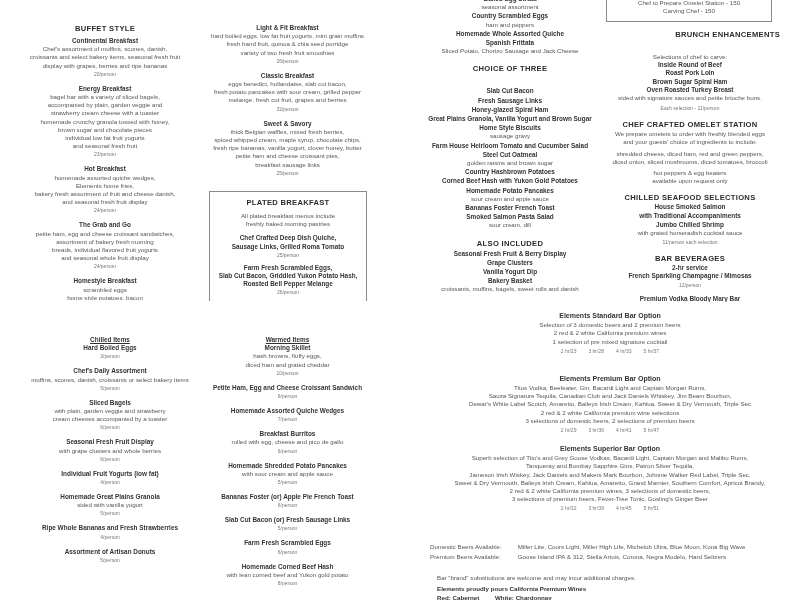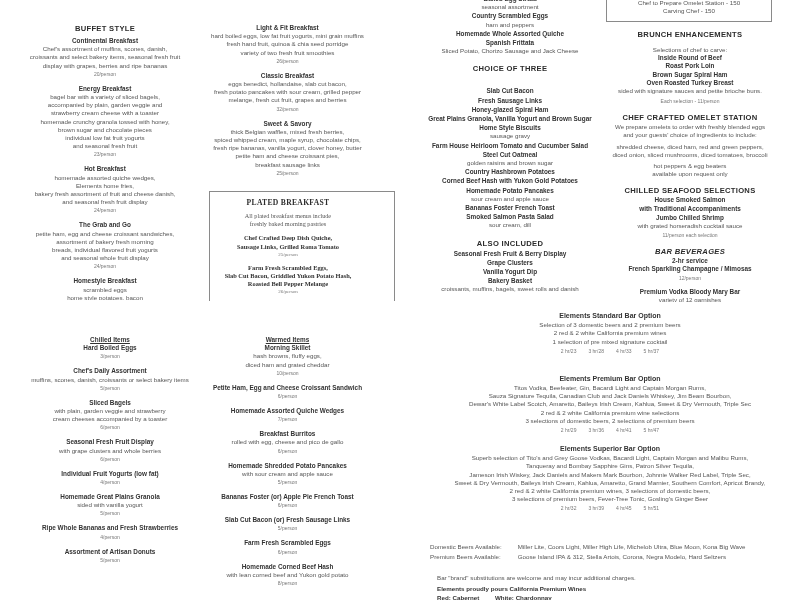--- a/index.html
+++ b/index.html
@@ -88,21 +88,21 @@
         <div class="d">thick Belgian waffles, mixed fresh berries,</div>
         <div class="d">spiced whipped cream, maple syrup, chocolate chips,</div>
         <div class="d">fresh ripe bananas, vanilla yogurt, clover honey, butter</div>
         <div class="d">petite ham and cheese croissant pies,</div>
         <div class="d">breakfast sausage links</div>
         <div class="p">25/person</div>
       </div>
     </div>
 </div>
 
-<div class="box clip" style="left:209px; top:191px; width:186px; height:110px; border-bottom:none;font-family:Liberation Serif, serif;">
+<div class="box clip" style="left:209px; top:191px; width:158px; height:110px; border-bottom:none;">
   <div class="col" style="left:0; top:6px; width:156px;">
     <div class="h" style="margin-bottom:5px;">PLATED BREAKFAST</div>
     <div class="d">All plated breakfast menus include</div>
     <div class="d" style="margin-bottom:6px;">freshly baked morning pastries</div>
     <div id="plated-items">
         <div class="item" style="margin-bottom:5px">
           <div class="t">Chef Crafted Deep Dish Quiche,</div>
           <div class="t">Sausage Links, Grilled Roma Tomato</div>
           <div class="p">25/person</div>
         </div>
@@ -196,21 +196,21 @@
       </div>
     </div>
 </div>
 
 <div class="box" style="left:606px; top:-2px; width:166px; height:24px; border-top:none;">
   <div class="d" style="text-align:center; margin-top:1px;">Chef to Prepare Omelet Station - 150</div>
   <div class="d" style="text-align:center;">Carving Chef - 150</div>
 </div>
 
 <div class="col clip" style="left:600px; top:30px; width:180px; height:272px;">
-  <div class="h" style="margin-bottom:7px;">BRUNCH ENHANCEMENTS</div>
+  <div class="h" style="margin-bottom:14px;text-align:right;">BRUNCH ENHANCEMENTS</div>
   <div class="d">Selections of chef to carve:</div>
   <div id="carve-items">
       <div class="t">Inside Round of Beef</div>
       <div class="t">Roast Pork Loin</div>
       <div class="t">Brown Sugar Spiral Ham</div>
       <div class="t">Oven Roasted Turkey Breast</div>
     </div>
   <div class="d">sided with signature sauces and petite brioche buns.</div>
   <div class="p" style="margin-top:2px; margin-bottom:8px;">Each selection - 11/person</div>
 
@@ -228,21 +228,21 @@
         <div class="t">House Smoked Salmon</div>
         <div class="t">with Traditional Accompaniments</div>
       </div>
       <div class="item" style="margin-bottom:1px">
         <div class="t">Jumbo Chilled Shrimp</div>
         <div class="d">with grated horseradish cocktail sauce</div>
       </div>
     </div>
   <div class="p" style="margin-bottom:8px;">11/person each selection</div>
 
-  <div class="h" style="margin-bottom:1px;font-style:italic;">BAR BEVERAGES</div>
+  <div class="h" style="margin-bottom:1px;">BAR BEVERAGES</div>
   <div class="t">2-hr service</div>
   <div id="bar-bev-items">
       <div class="item" style="margin-bottom:6px">
         <div class="t">French Sparkling Champagne / Mimosas</div>
         <div class="p">12/person</div>
       </div>
       <div class="item" style="margin-bottom:6px">
         <div class="t">Premium Vodka Bloody Mary Bar</div>
         <div class="d">variety of 12 garnishes</div>
       </div>

